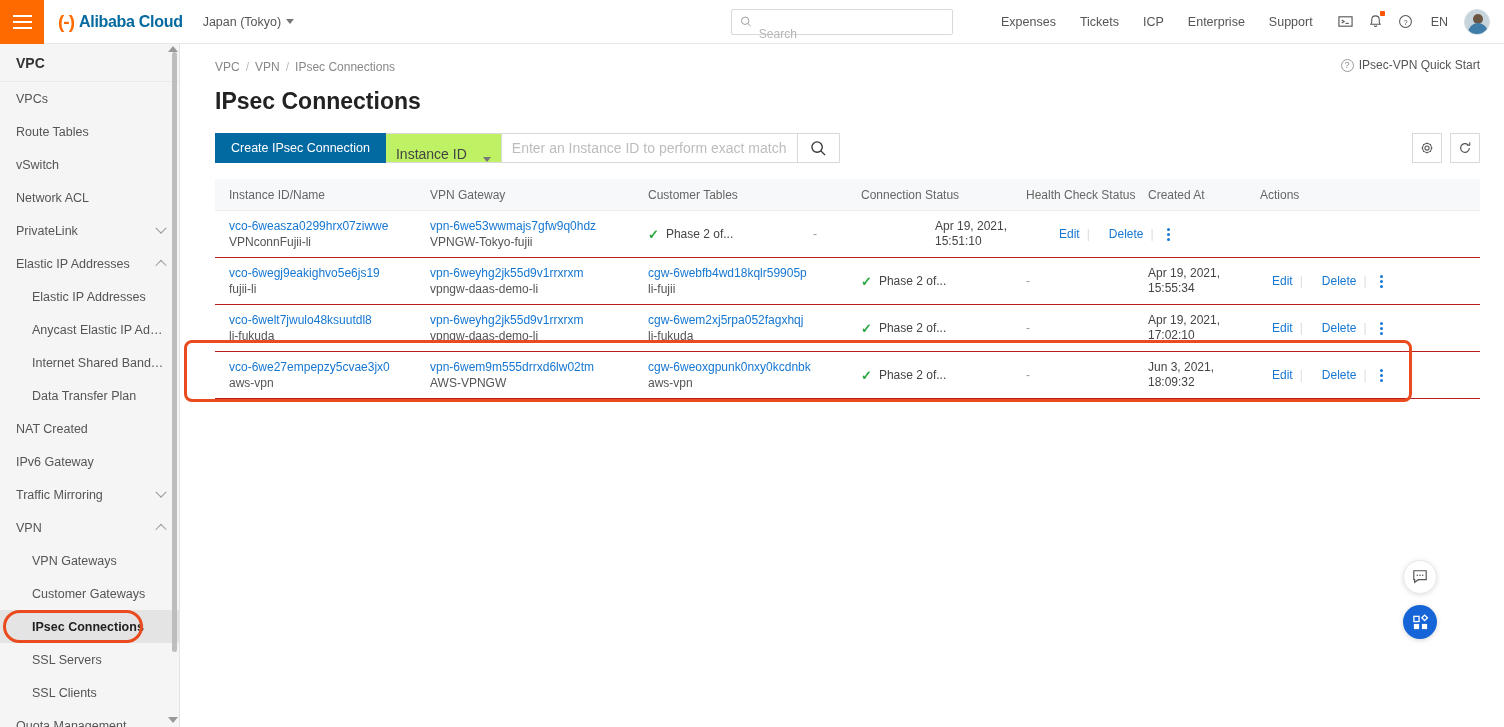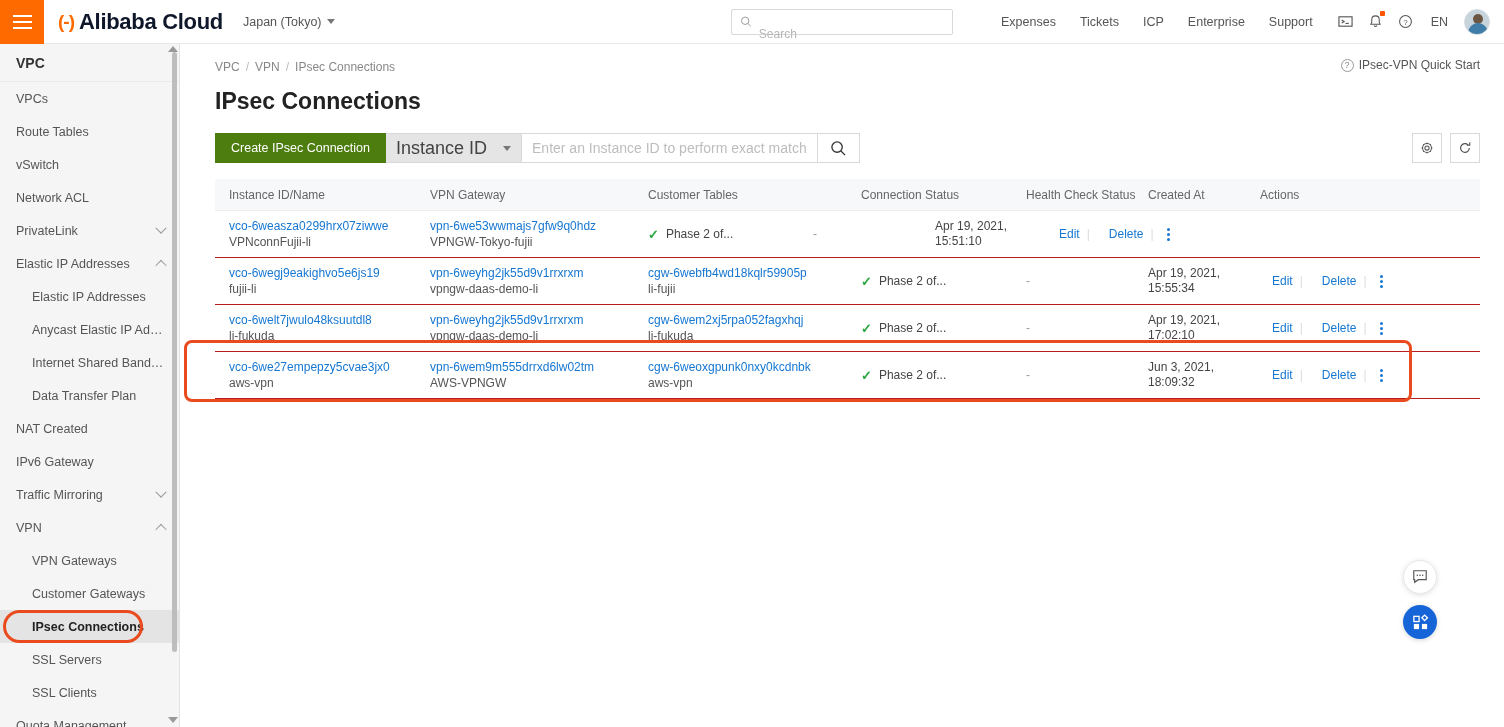--- a/index.html
+++ b/index.html
@@ -21,21 +21,21 @@
   }
   .hamburger {
     width: 44px; height: 44px; background: #ff6a00;
     display: flex; flex-direction: column; align-items: center; justify-content: center;
     gap: 4px; cursor: pointer; flex: 0 0 44px;
   }
   .hamburger span { display: block; width: 19px; height: 2px; background: #fff; }
 
   .brand { display: flex; align-items: center; margin-left: 14px; cursor: pointer; }
   .brand-mark { color: #ff6a00; font-size: 19px; font-weight: bold; letter-spacing: -1px; margin-right: 5px; }
-  .brand-text { color: #0f172a; font-size: 22px; font-weight: bold; letter-spacing: -0.3px; }
+  .brand-text { color: #0369a1; font-size: 16px; font-weight: bold; letter-spacing: -0.3px; }
 
   .region {
     margin-left: 20px; font-size: 12.5px; color: #555; cursor: pointer;
     display: flex; align-items: center; gap: 5px;
   }
   .caret-down {
     width: 0; height: 0; border-left: 4px solid transparent;
     border-right: 4px solid transparent; border-top: 5px solid #777;
   }
 
@@ -136,28 +136,28 @@
     width: 13px; height: 13px; border-radius: 50%; border: 1px solid #999;
     font-size: 9px; color: #888; display: flex; align-items: center; justify-content: center;
   }
 
   .page-title {
     font-size: 23px; font-weight: bold; color: #222; padding-left: 10px; margin-top: 14px;
   }
 
   .toolbar { display: flex; align-items: center; margin-top: 18px; padding-left: 10px; position: relative; }
   .btn-primary {
-    height: 30px; background: #4d7c0f; color: #fff; font-size: 12.5px;
+    height: 30px; background: #0369a1; color: #fff; font-size: 12.5px;
     display: flex; align-items: center; padding: 0 16px; cursor: pointer;
     font-family: "Liberation Sans", sans-serif; border: none;
   }
   .filter-select {
-    height: 30px; border: 1px solid #d9d9d9; border-left: none; background: #e5e5e5;
-    display: flex; align-items: center; padding: 0 10px; gap: 16px;
-    font-size: 18px; color: #444; cursor: pointer; min-width: 88px;
+    height: 30px; border: 1px solid #d9d9d9; border-left: none; background: #bef264;
+    display: flex; align-items: flex-end; padding: 0 10px; gap: 16px;
+    font-size: 14px; color: #444; cursor: pointer; min-width: 88px;
   }
   .search-wrap {
     height: 30px; border: 1px solid #d9d9d9; border-left: none; background: #fff;
     display: flex; align-items: center; width: 296px; padding: 0 10px;
   }
   .search-wrap input {
     border: none; outline: none; width: 100%; font-size: 14px; color: #333;
     font-family: "Liberation Sans", sans-serif; background: transparent;
   }
   .search-wrap input::placeholder { color: #bdbdbd; }

